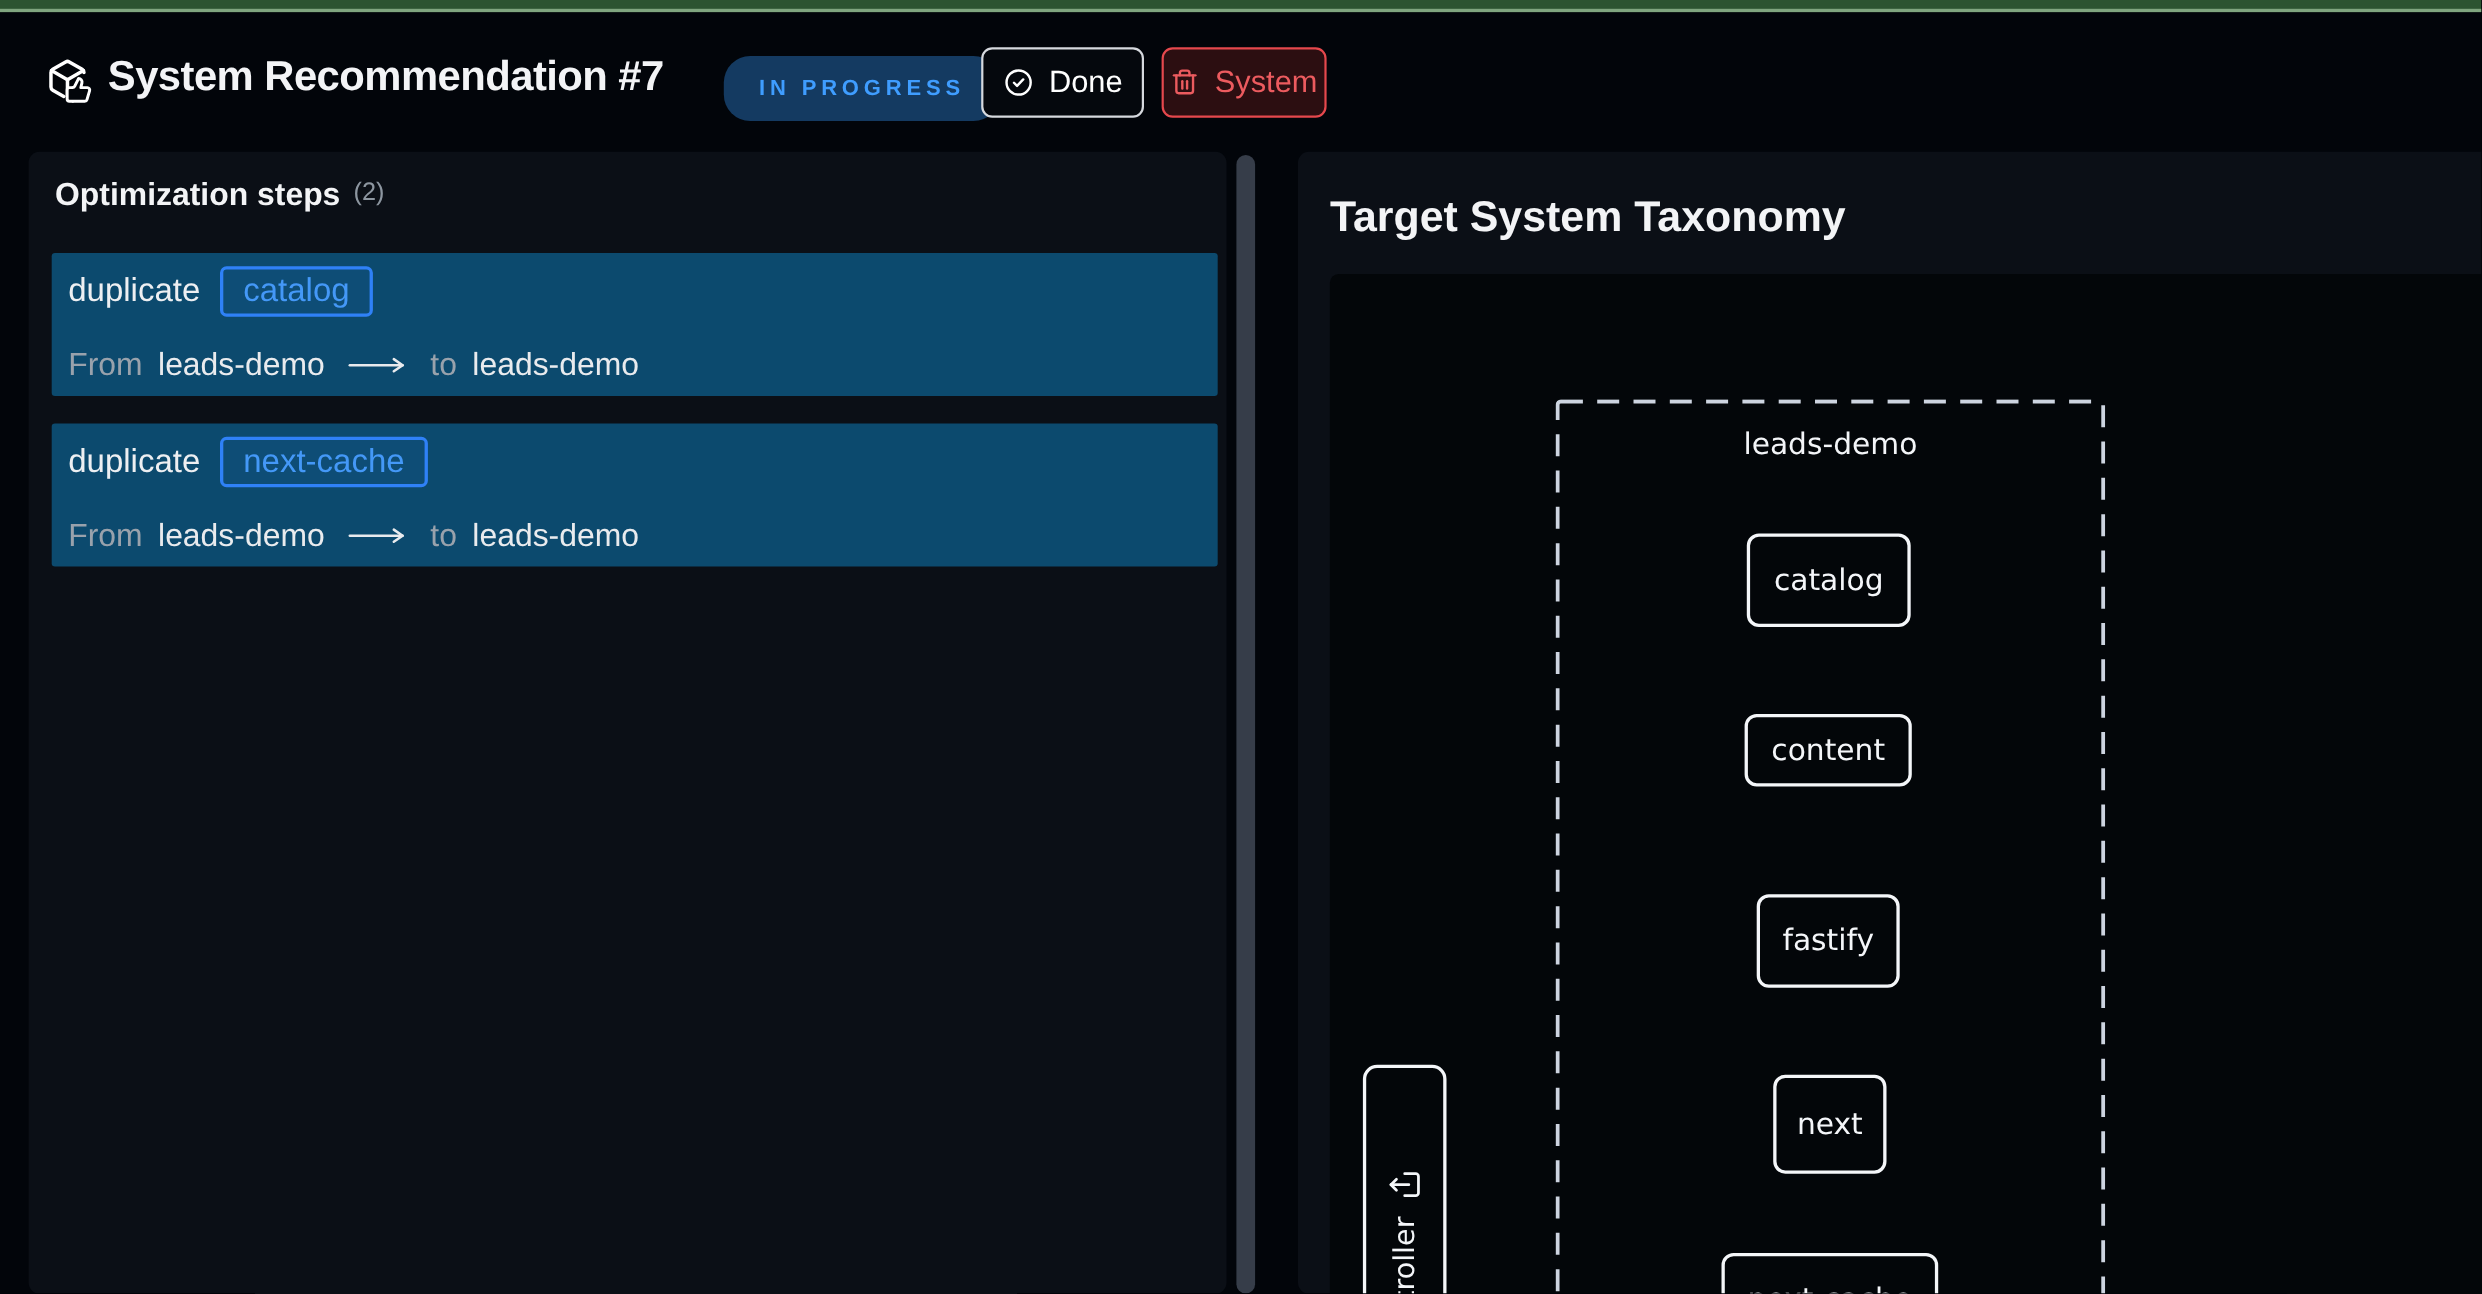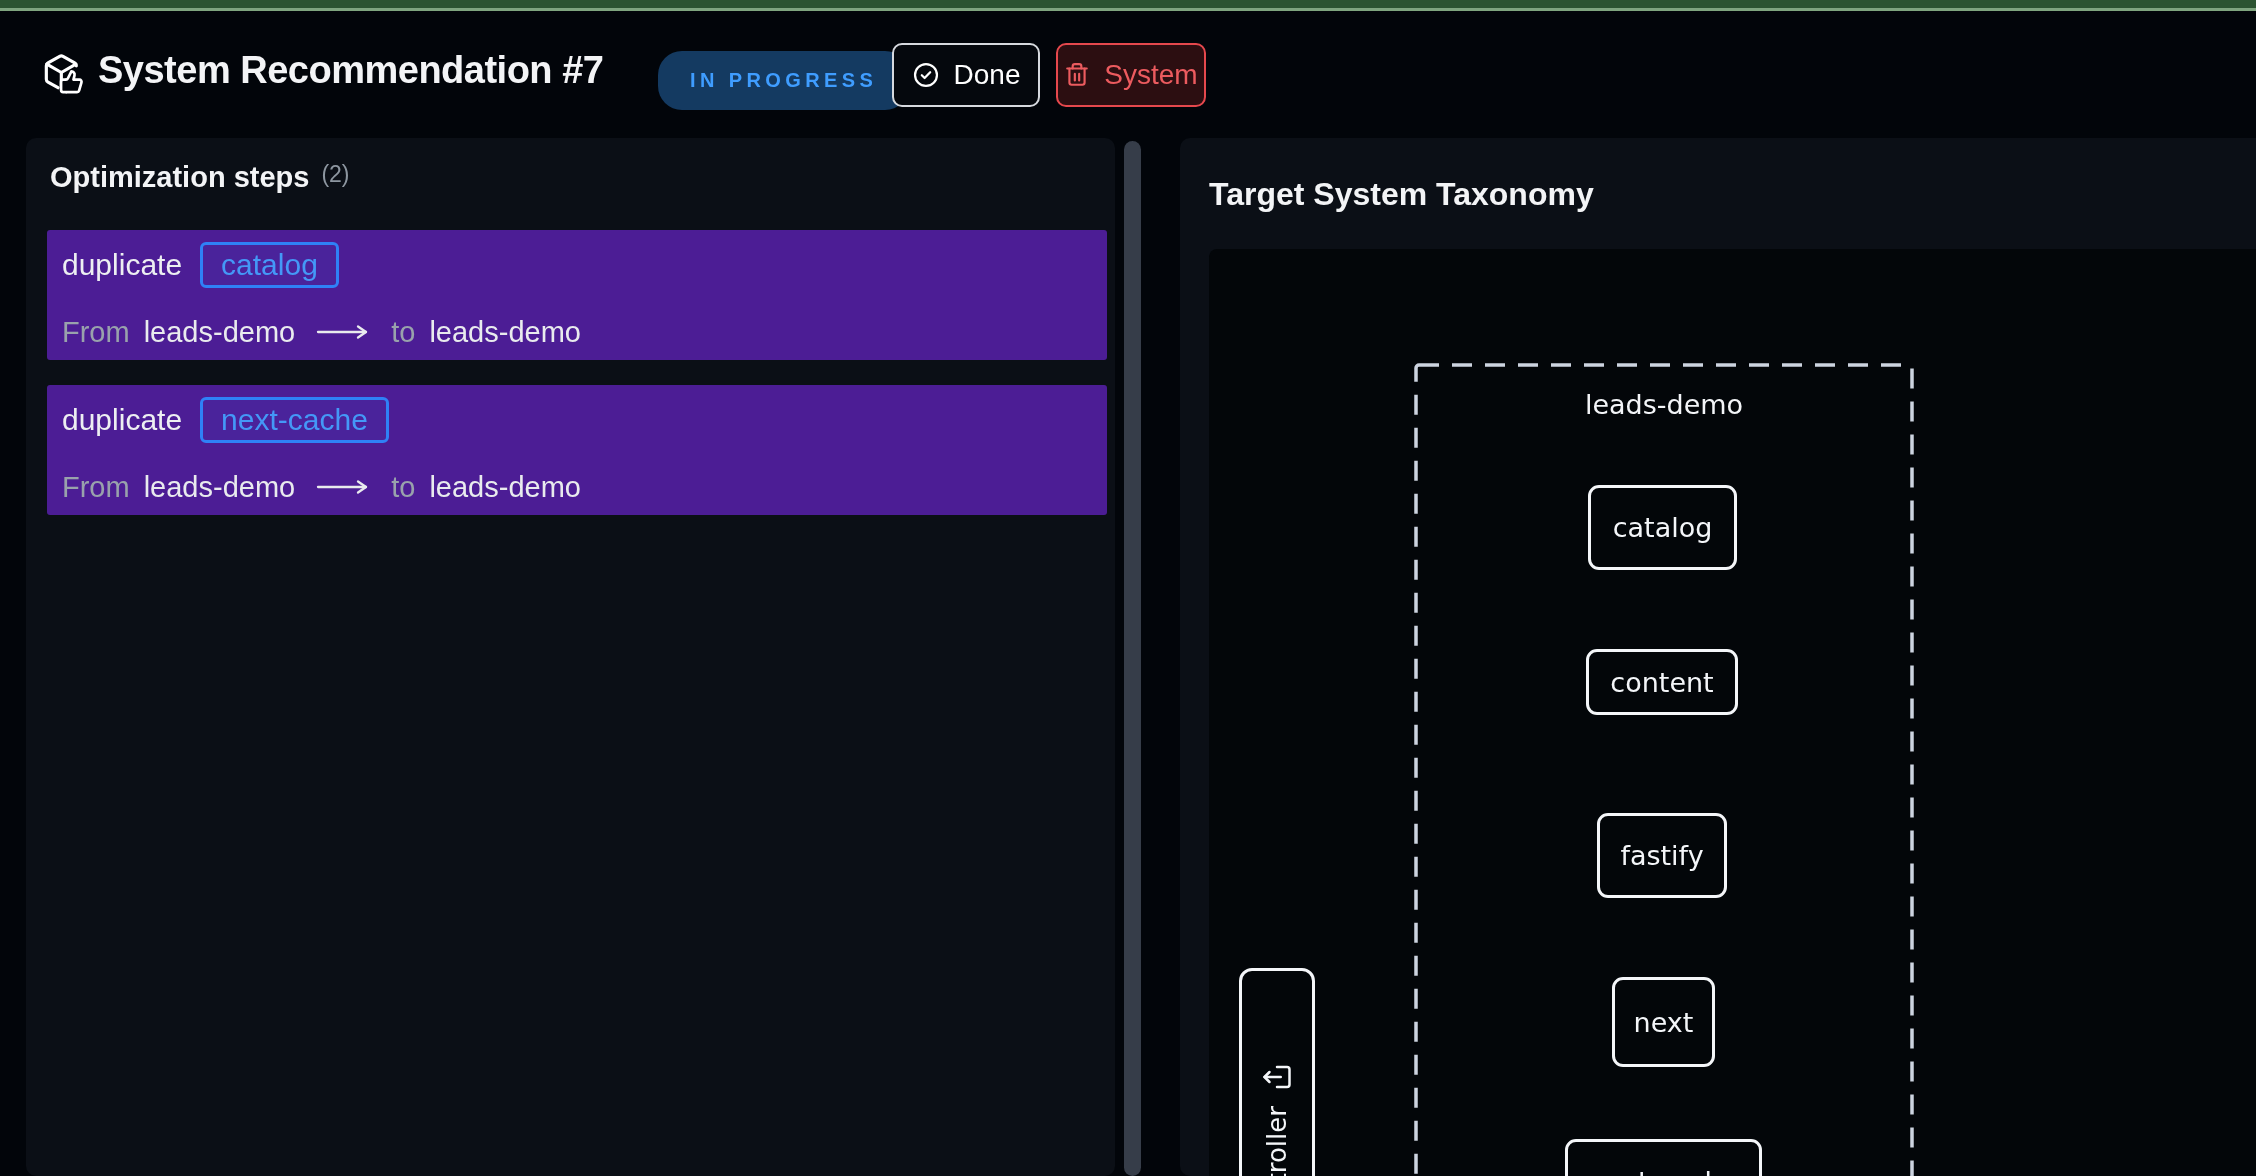--- a/index.html
+++ b/index.html
@@ -26,21 +26,21 @@
   .btn-abort{left:1056px;width:150px;background:#2c0e11;border:2px solid #e5484d;color:#ec5b5f;font-weight:500;}
   
   .steps-panel{
     position:absolute;left:26px;top:138px;width:1089px;height:1038px;
     background:#0b0f16;border-radius:10px;box-sizing:border-box;padding:23px 21px;
   }
   .steps-head{display:flex;align-items:flex-start;gap:12px;margin-left:3px;}
   .steps-title{font-size:29px;font-weight:700;color:#f3f4f6;}
   .steps-count{font-size:23px;color:#8d96a0;}
   .step-card{
-    position:absolute;left:21px;width:1060px;height:130px;background:#4c1d95;border-radius:3px;
+    position:absolute;left:21px;width:1060px;height:130px;background:#0c4a6e;border-radius:3px;
     box-sizing:border-box;padding:17px 15px;display:flex;flex-direction:column;justify-content:center;gap:28px;
   }
   .step-card.c1{top:92px;}
   .step-card.c2{top:247px;}
   .step-line1{display:flex;align-items:center;gap:18px;}
   .action-label{font-size:30px;color:#edeff2;}
   .target-chip{
     display:inline-flex;align-items:center;border:3px solid #2f81f7;border-radius:6px;
     padding:3px 18px;color:#4498f7;font-size:30px;background:rgba(47,129,247,0.06);cursor:pointer;
   }
@@ -48,21 +48,21 @@
   .muted{color:#99a2ac;}
   .val{color:#e9ebee;}
   .arrow-svg{margin:0 6px;}
   
   .scroll-thumb{position:absolute;left:1124px;top:141px;width:17px;height:1035px;border-radius:9px;background:#363d49;}
   
   .tax-panel{
     position:absolute;left:1180px;top:138px;width:1090px;height:1038px;
     background:#0b0f16;border-radius:10px;box-sizing:border-box;
   }
-  .tax-title{position:absolute;left:29px;top:38px;font-size:32px;font-weight:700;color:#f3f4f6;}
+  .tax-title{position:absolute;left:29px;top:38px;font-size:39px;font-weight:700;color:#f3f4f6;}
   .canvas{
     position:absolute;left:29px;top:111px;width:1200px;height:1000px;
     background:#030609;border-radius:8px;overflow:hidden;
   }
   .group-border{position:absolute;left:205px;top:114px;}
   .group-label{
     position:absolute;left:205px;top:140px;width:500px;text-align:center;
     font-family:"DejaVu Sans",sans-serif;font-size:27px;color:#f3f5f8;
   }
   .dnode{

